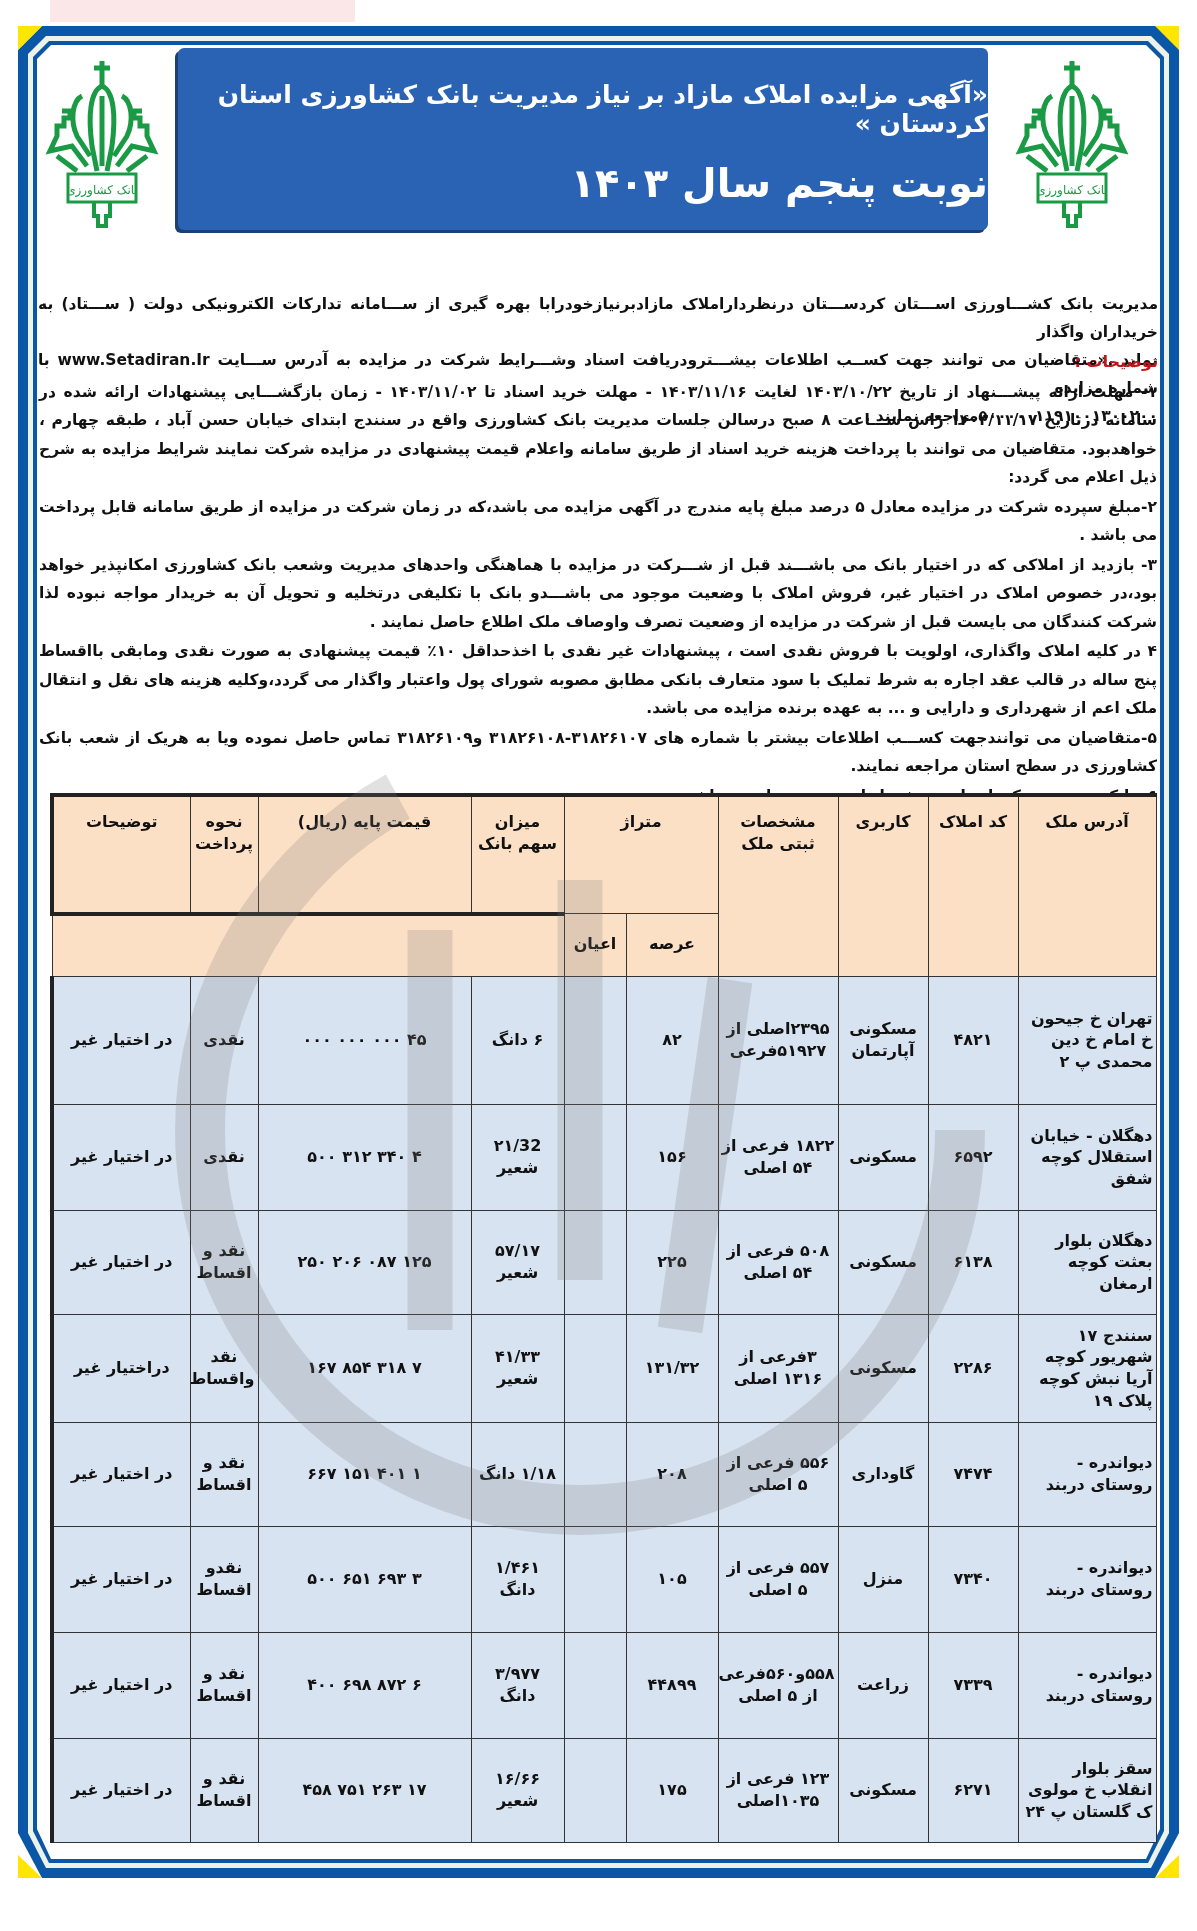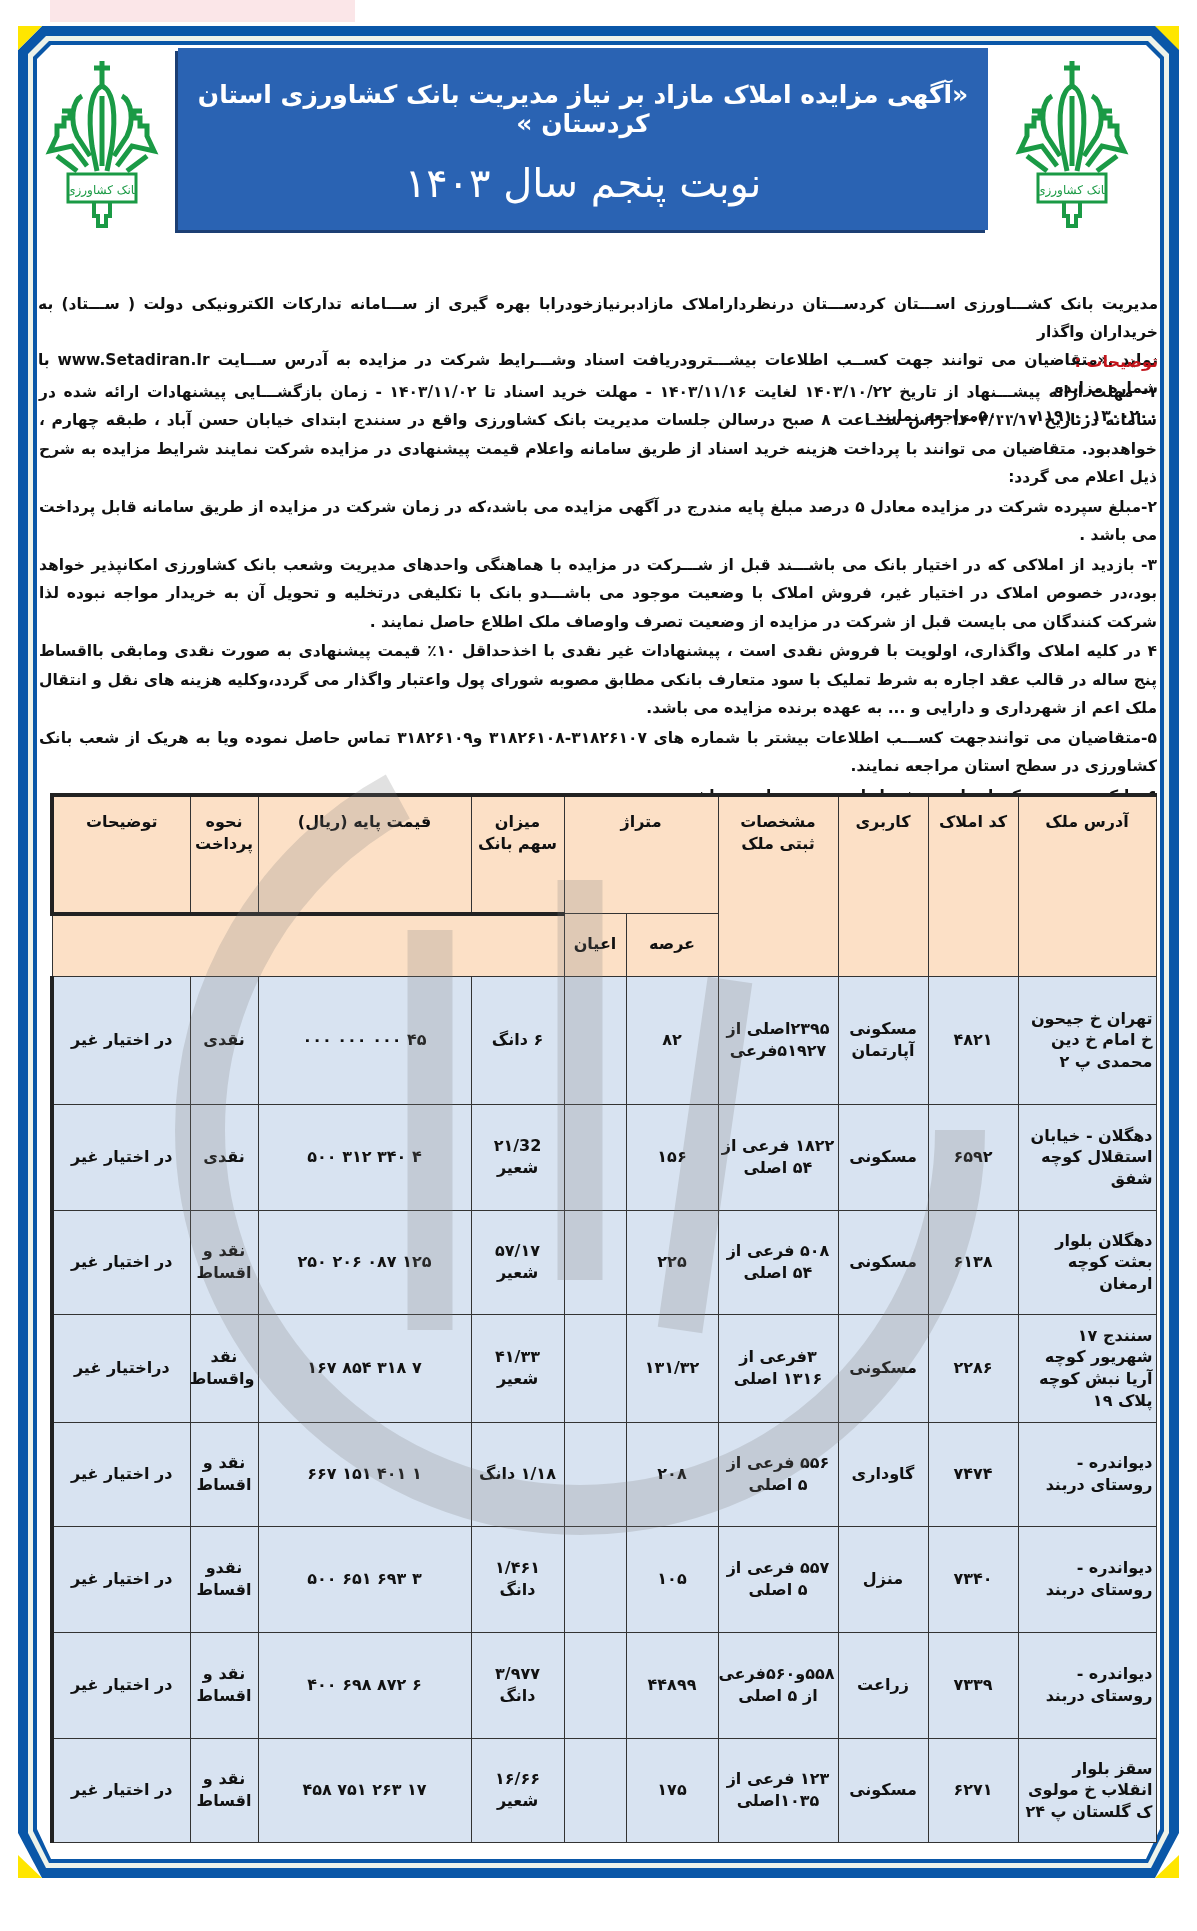--- a/index.html
+++ b/index.html
@@ -19,23 +19,23 @@
                  clip-path:polygon(16px 0,calc(100% - 16px) 0,100% 16px,100% calc(100% - 32px),calc(100% - 16px) 100%,16px 100%,0 calc(100% - 32px),0 16px); }
   .page { position:absolute; left:37px; top:45px; width:1123px; height:1814px; background:#ffffff;
           clip-path:polygon(14px 0,calc(100% - 14px) 0,100% 14px,100% calc(100% - 30px),calc(100% - 14px) 100%,14px 100%,0 calc(100% - 30px),0 14px); }
 
   .logo { position:absolute; top:56px; width:120px; height:175px; }
   .logo-left { left:42px; }
   .logo-right { left:1012px; }
   .logo svg { width:100%; height:100%; }
 
   .banner { position:absolute; left:178px; top:48px; width:810px; height:182px; background:#2a63b3;
-            box-shadow: -3px 3px 0 #1c3f74; color:#fff; text-align:center; }
+            box-shadow: -3px 3px 0 #1c3f74; color:#fff; text-align:right;border-radius:6px; }
   .banner-title { font-family:"DejaVu Sans", sans-serif; font-weight:bold; font-size:25px; margin-top:32px; letter-spacing:-0.3px; }
-  .banner-sub { font-family:"DejaVu Sans", sans-serif; font-weight:normal; font-size:40px; margin-top:22px; }
+  .banner-sub { font-family:"DejaVu Sans", sans-serif; font-weight:bold; font-size:40px; margin-top:22px; }
 
   .intro { position:absolute; left:38px; top:258px; width:1120px; font-size:15.5px; font-weight:bold; line-height:28px; text-align:justify;margin-top:32px; }
   .notes-title { color:#c2141b; font-weight:bold; font-size:16px; }
   .notes { position:absolute; left:38px; top:348px; width:1120px; font-size:15.5px; font-weight:bold; line-height:28.5px; text-align:justify; }
   .notes p { margin:1px; }
 
   .watermark { position:absolute; left:130px; top:680px; width:900px; height:900px; pointer-events:none; opacity:0.22; }
 
   table.auction { position:absolute; left:50px; top:793px; width:1104px; border-collapse:collapse; font-size:16px; font-weight:bold; table-layout:fixed; }
   table.auction th, table.auction td { border:1.5px solid #333; text-align:center; vertical-align:middle; padding:2px 3px; line-height:1.35; }

